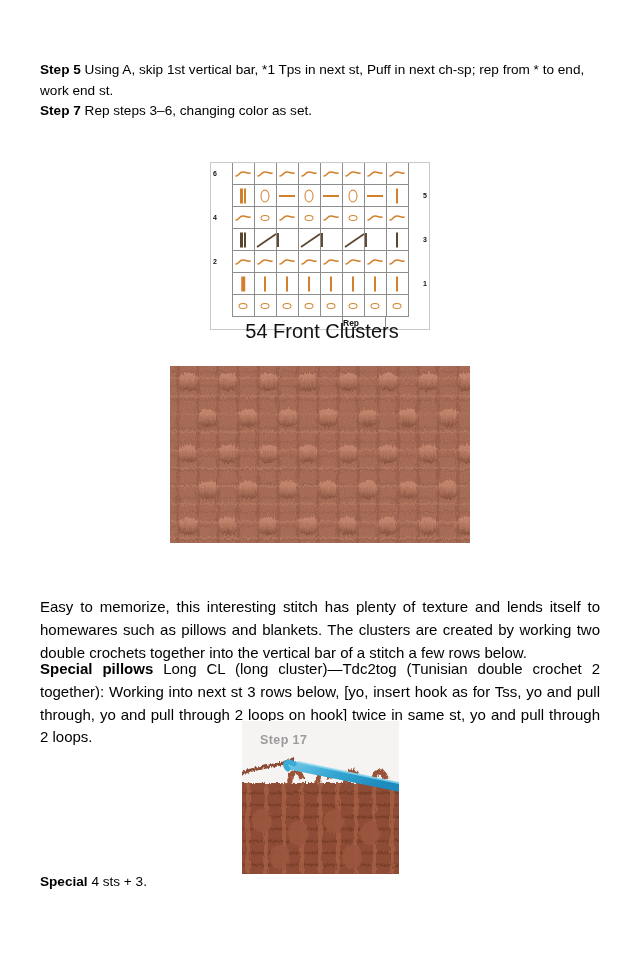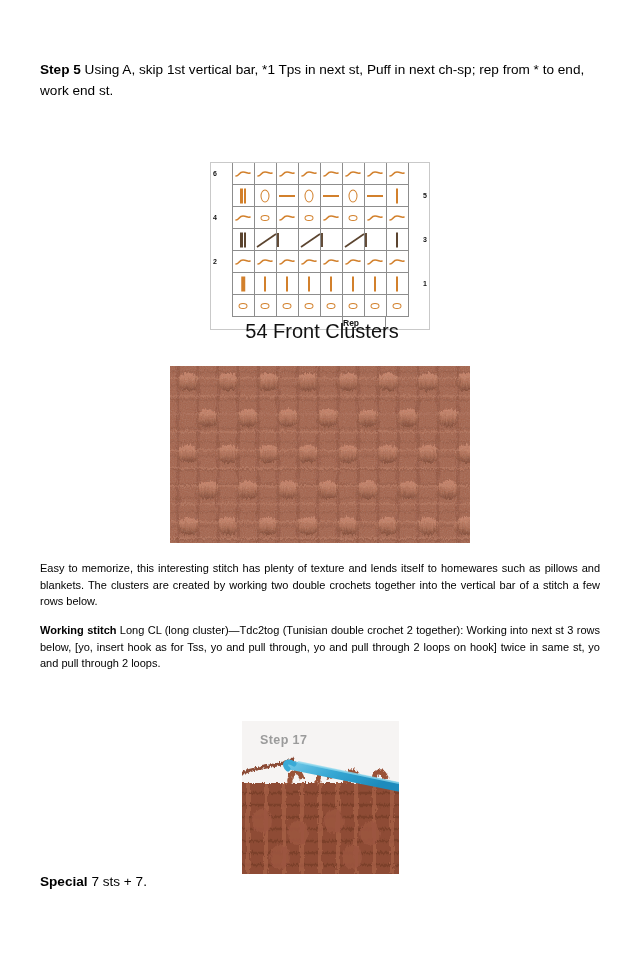--- a/index.html
+++ b/index.html
@@ -24,23 +24,24 @@
     font-size: 13.6px;
     line-height: 1.52;
     text-align: left;
   }
   .step-line { display: block; }
   .b { font-weight: bold; }
 
   .para {
     position: absolute;
     left: 40px; width: 560px;
-    font-size: 11px;
+    font-size: 15px;
     line-height: 1.52;
     text-align: justify;
+    margin-top: 36px;
   }
   #para-intro { top: 560px; }
   #para-special { top: 622px; }
 
   .multiple {
     position: absolute;
     left: 40px; top: 872px; width: 560px;
     font-size: 13.6px;
     line-height: 1.5;
   }
@@ -200,20 +201,21 @@
     letter-spacing: .4px;
   }
 </style>
 </head>
 <body>
 
 <div class="page">
 
   <div class="steps">
     <span class="step-line"><span class="b">Step 5</span><span> Using A, skip 1st vertical bar, *1 Tps in next st, Puff in next ch-sp; rep from * to end, work end st.</span></span>
+    <span class="step-line"><span class="b">Step 7</span><span> Rep steps 3–6, changing color as set.</span></span>
   </div>
 
   <div class="chart-wrap">
     <div class="chart">
       <div class="chart-frame"></div>
       <table class="chart-grid">
         <tbody>
 
           <tr>
             <td class="num left">6</td>
@@ -666,21 +668,21 @@
       </g>
       <rect width="300" height="177" filter="url(#grain)" fill="#000"></rect>
     </svg>
   </div>
 
   <div class="para" id="para-intro">
     <span>Easy to memorize, this interesting stitch has plenty of texture and lends itself to homewares such as pillows and blankets. The clusters are created by working two double crochets together into the vertical bar of a stitch a few rows below.</span>
   </div>
 
   <div class="para" id="para-special">
-    <span class="b">Working stitch</span><span> Long CL (long cluster)—Tdc2tog (Tunisian double crochet 2 together): Working into next st 3 rows below, [yo, insert hook as for Tss, yo and pull through, yo and pull through 2 loops on hook] twice in same st, yo and pull through 2 loops.</span>
+    <span class="b">Special pillows</span><span> Long CL (long cluster)—Tdc2tog (Tunisian double crochet 2 together): Working into next st 3 rows below, [yo, insert hook as for Tss, yo and pull through, yo and pull through 2 loops on hook] twice in same st, yo and pull through 2 loops.</span>
   </div>
 
   <div class="stepphoto">
     <svg width="157" height="153" viewBox="0 0 157 153">
       <defs>
         <filter id="yarnrough2">
           <feTurbulence type="fractalNoise" baseFrequency="0.6 0.12" numOctaves="4" seed="11" result="n2"></feTurbulence>
           <feDisplacementMap in="SourceGraphic" in2="n2" scale="5" xChannelSelector="R" yChannelSelector="G"></feDisplacementMap>
         </filter>
         <linearGradient id="hookg" x1="0" y1="0" x2="1" y2="0.3">
@@ -736,16 +738,16 @@
       <g>
         <path d="M48 44 L157 66" stroke="url(#hookg)" stroke-width="9" stroke-linecap="round" fill="none"></path>
         <path d="M52 43 C44 38, 41 44, 46 48" stroke="#3aaad6" stroke-width="5" fill="none" stroke-linecap="round"></path>
         <path d="M56 41 L157 62" stroke="#8fd8ee" stroke-width="2" opacity="0.8" fill="none"></path>
       </g>
     </svg>
     <div class="stepphoto-label">Step 17</div>
   </div>
 
   <div class="multiple">
-    <span class="b">Special</span><span> 7 sts + 7.</span>
+    <span class="b">Special</span><span> 4 sts + 3.</span>
   </div>
 
 </div>
 
 </body></html>

